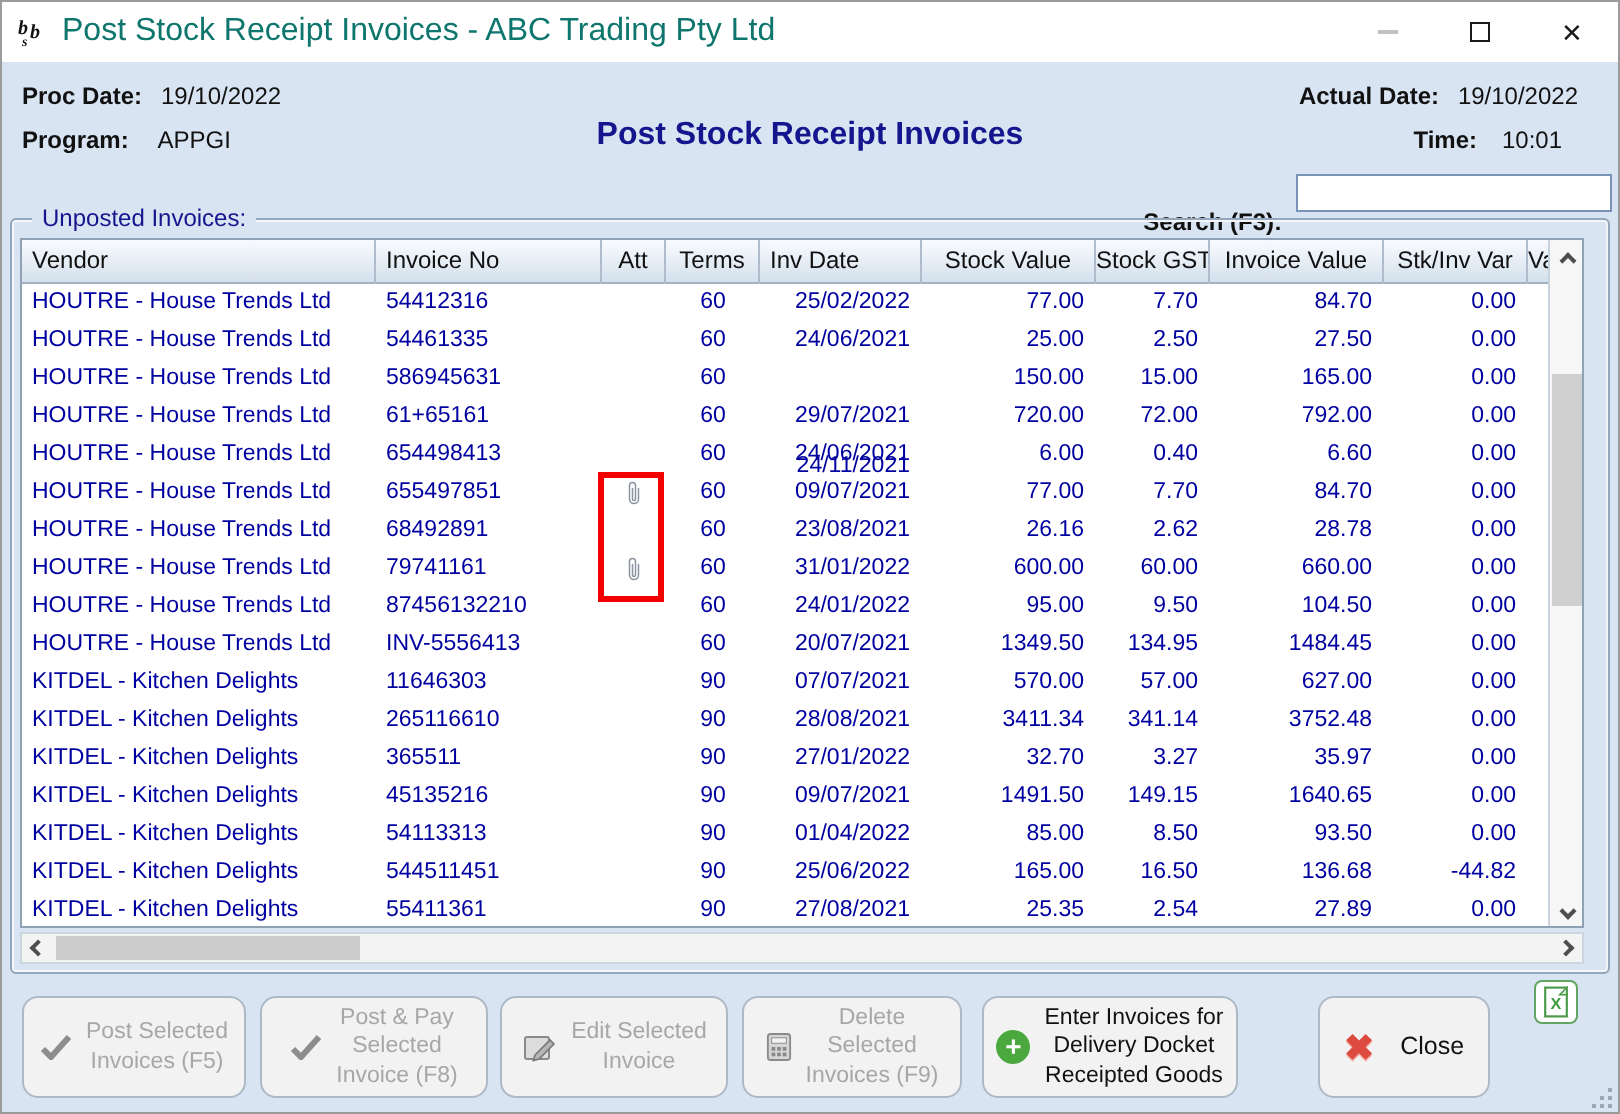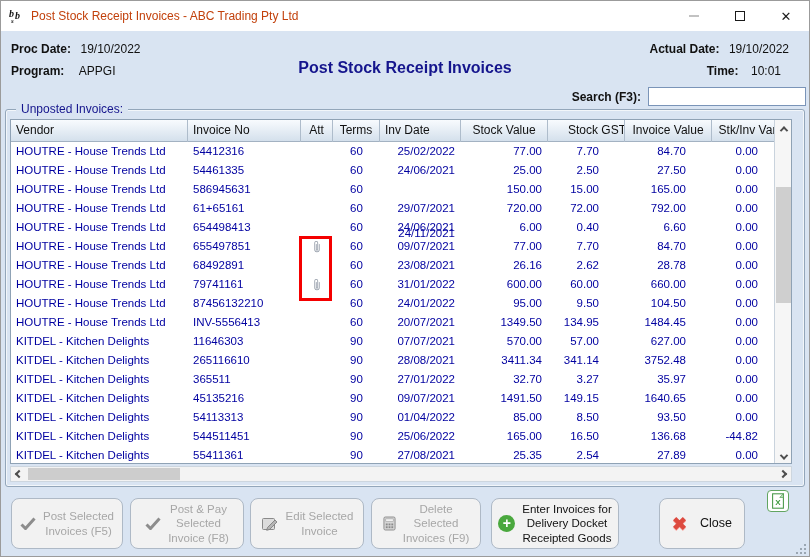--- a/index.html
+++ b/index.html
@@ -3,21 +3,21 @@
 <meta charset="utf-8">
 <style>
   * { box-sizing: border-box; margin: 0; padding: 0; }
   html,body { width:810px; height:557px; }
   body { font-family:"Liberation Sans", sans-serif; background:#fff; }
   .window { position:relative; width:810px; height:557px; border:1px solid #9b9b9b; background:#d9e4f2; overflow:hidden; }
 
   
   .titlebar { height:30px; background:#ffffff; display:flex; align-items:center; }
   .app-icon { width:16px; height:16px; margin:0 6px 0 8px; flex:0 0 auto; }
-  .win-title { font-size:12px; color:#c2410c; }
+  .win-title { font-size:16px; color:#0f766e; }
   .win-controls { margin-left:auto; display:flex; height:30px; }
   .win-btn { width:46px; height:30px; display:flex; align-items:center; justify-content:center; }
   .min-dash { width:10px; height:2px; background:#c2c2c2; }
   .max-box { width:10px; height:10px; border:1px solid #1a1a1a; }
   .close-x { font-size:13px; color:#1a1a1a; line-height:1; }
 
   
   .main { position:relative; width:808px; height:525px; background:#d9e4f2; }
   .lbl { font-weight:bold; font-size:12px; color:#111; }
   .val { font-size:12px; color:#111; }
@@ -104,35 +104,35 @@
 
     <div class="hline" style="right:20px; top:8px;">
       <span class="lbl">Actual Date:</span>
       <span class="val" style="margin-left:5px;">19/10/2022</span>
     </div>
     <div class="hline" style="right:28px; top:30px;">
       <span class="lbl">Time:</span>
       <span class="val" style="margin-left:8px;">10:01</span>
     </div>
 
-    <span class="lbl hline" style="right:168px; top:59px;">Search (F3):</span>
+    <span class="lbl hline" style="right:168px; top:73px;">Search (F3):</span>
     <input class="search-input" value="" style="">
 
     <div class="groupbox">
       <span class="group-label">Unposted Invoices:</span>
 
       <div class="grid">
         <div class="ghead">
             <div class="hcell a-left" style="width: 177px;">Vendor</div>
             <div class="hcell a-left" style="width: 113px;">Invoice No</div>
             <div class="hcell a-center" style="width: 32px;">Att</div>
             <div class="hcell a-center" style="width: 47px;">Terms</div>
             <div class="hcell a-left" style="width: 81px;">Inv Date</div>
             <div class="hcell a-center" style="width: 87px;">Stock Value</div>
-            <div class="hcell a-center" style="width: 57px; margin-left: 20px;">Stock GST</div>
+            <div class="hcell a-center" style="width: 57px;">Stock GST</div>
             <div class="hcell a-center" style="width: 87px;">Invoice Value</div>
             <div class="hcell a-center" style="width: 72px;">Stk/Inv Var</div>
             <div class="hcell a-center" style="width: 12px;">Va</div>
           </div>
         <div class="gbody">
             <div class="grow">
               <div class="gcell a-left" style="width: 177px;">HOUTRE - House Trends Ltd</div>
               <div class="gcell a-left" style="width: 113px;">54412316</div>
               <div class="gcell a-center" style="width: 32px;"></div>
               <div class="gcell a-center" style="width: 47px;">60</div>

